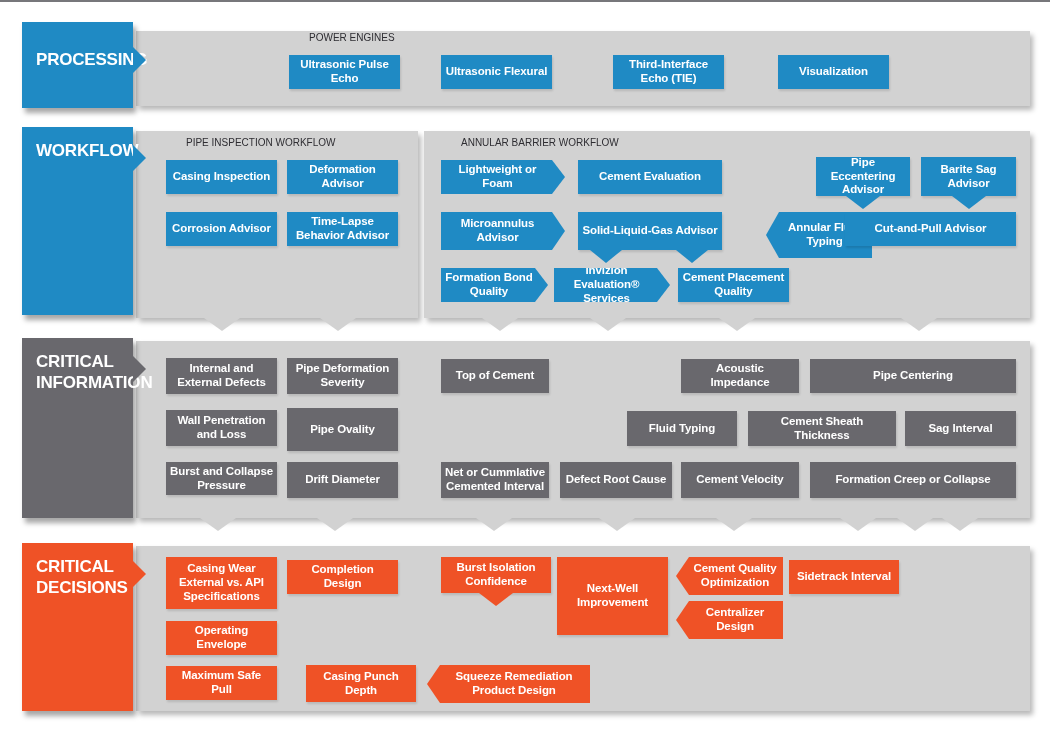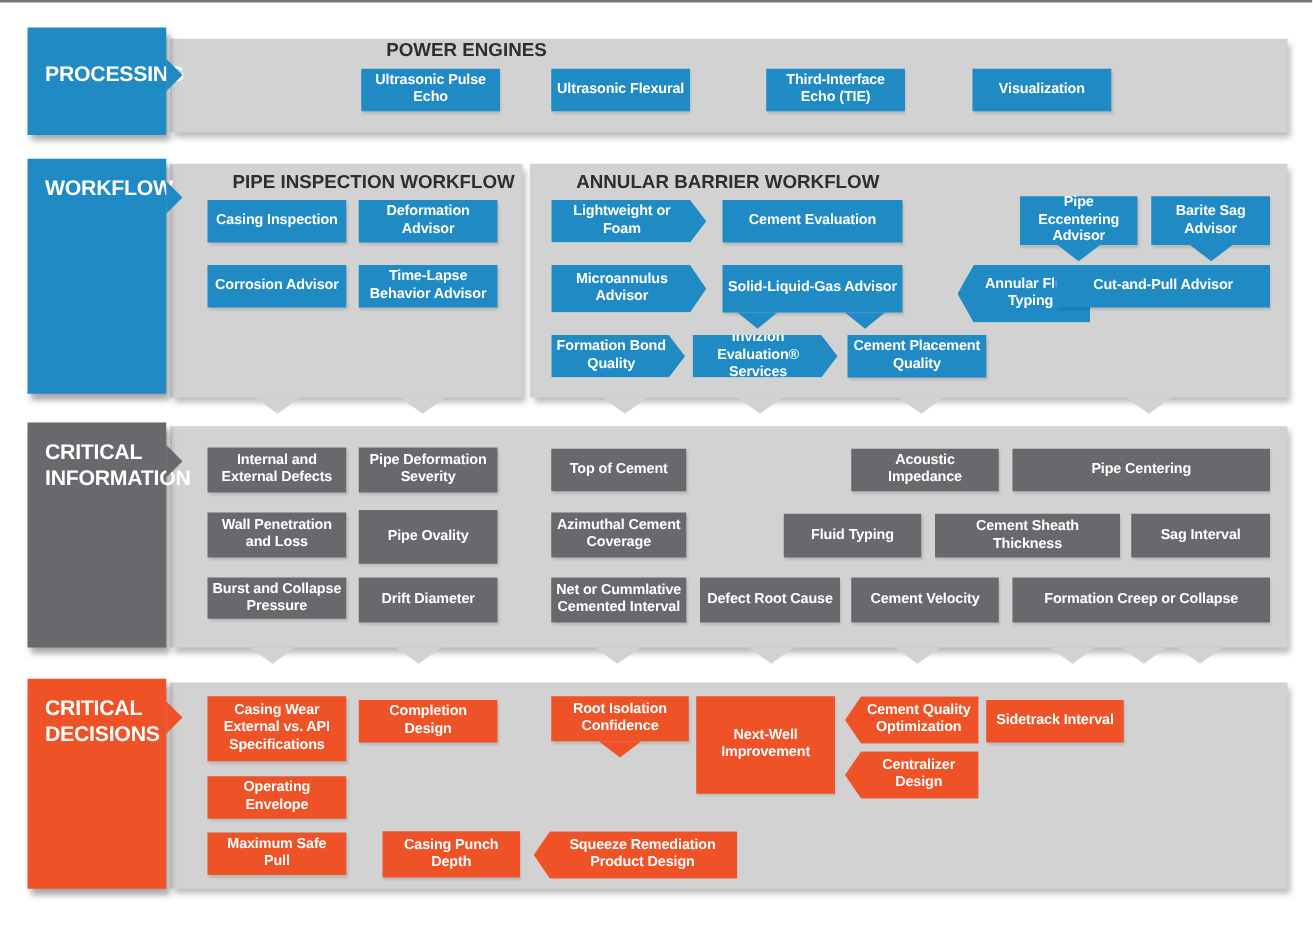--- a/index.html
+++ b/index.html
@@ -18,21 +18,21 @@
     color:#fff; font-weight:bold; font-size:17px; line-height:1.25;
     letter-spacing:-0.2px; padding:13px 2px 0 14px; z-index:3;
     box-shadow:3px 5px 5px rgba(0,0,0,0.35);
   }
   .row-label::after {
     content:""; position:absolute; left:100%; top:var(--at,17px);
     border-top:13px solid transparent; border-bottom:13px solid transparent;
     border-left:13px solid var(--bg);
   }
   .sec-header {
-    position:absolute; font-weight:bold; font-size:15px; color:#2E2D32;
+    position:absolute; font-weight:normal; font-size:10px; color:#2E2D32;
     letter-spacing:0; white-space:nowrap; z-index:2;padding-left:20px;
   }
   .box {
     position:absolute; box-sizing:border-box; z-index:2;
     display:flex; align-items:center; justify-content:center; text-align:center;
     color:#fff; font-weight:bold; font-size:11.5px; line-height:1.2;
     letter-spacing:-0.1px; padding:2px 4px;
     box-shadow:1px 2px 2px rgba(0,0,0,0.12);
   }
   .blue   { --bg:#1F8AC4; background:#1F8AC4; }
@@ -106,21 +106,20 @@
   <div class="band" style="left:136px;top:341px;width:894px;height:177px"></div>
   <div class="row-label gray" style="top:338px;height:180px;--at:18px">CRITICAL INFORMATION</div>
 
   <div class="box gray" style="left:166px;top:358px;width:111px;height:36px">Internal and External Defects</div>
   <div class="box gray" style="left:287px;top:358px;width:111px;height:36px">Pipe Deformation Severity</div>
   <div class="box gray" style="left:441px;top:359px;width:108px;height:34px">Top of Cement</div>
   <div class="box gray" style="left:681px;top:359px;width:118px;height:34px">Acoustic Impedance</div>
   <div class="box gray" style="left:810px;top:359px;width:206px;height:34px">Pipe Centering</div>
   <div class="box gray" style="left:166px;top:410px;width:111px;height:36px">Wall Penetration and Loss</div>
   <div class="box gray" style="left:287px;top:408px;width:111px;height:43px">Pipe Ovality</div>
-  <div class="box gray" style="left:441px;top:410px;width:108px;height:36px">Azimuthal Cement Coverage</div>
   <div class="box gray" style="left:627px;top:411px;width:110px;height:35px">Fluid Typing</div>
   <div class="box gray" style="left:748px;top:411px;width:148px;height:35px">Cement Sheath Thickness</div>
   <div class="box gray" style="left:905px;top:411px;width:111px;height:35px">Sag Interval</div>
   <div class="box gray" style="left:166px;top:462px;width:111px;height:33px">Burst and Collapse Pressure</div>
   <div class="box gray" style="left:287px;top:462px;width:111px;height:36px">Drift Diameter</div>
   <div class="box gray" style="left:441px;top:462px;width:108px;height:36px">Net or Cummlative Cemented Interval</div>
   <div class="box gray" style="left:560px;top:462px;width:112px;height:36px">Defect Root Cause</div>
   <div class="box gray" style="left:681px;top:462px;width:118px;height:36px">Cement Velocity</div>
   <div class="box gray" style="left:810px;top:462px;width:206px;height:36px">Formation Creep or Collapse</div>
 
@@ -131,21 +130,21 @@
   <div class="chev" style="left:716px;top:518px"></div>
   <div class="chev" style="left:840px;top:518px"></div>
   <div class="chev" style="left:897px;top:518px"></div>
   <div class="chev" style="left:942px;top:518px"></div>
 
   <div class="band" style="left:136px;top:546px;width:894px;height:165px"></div>
   <div class="row-label orange" style="top:543px;height:168px;--at:18px">CRITICAL DECISIONS</div>
 
   <div class="box orange" style="left:166px;top:557px;width:111px;height:52px">Casing Wear External vs. API Specifications</div>
   <div class="box orange" style="left:287px;top:560px;width:111px;height:34px">Completion Design</div>
-  <div class="box orange point-down" style="left:441px;top:557px;width:110px;height:36px">Root Isolation Confidence</div>
+  <div class="box orange point-down" style="left:441px;top:557px;width:110px;height:36px">Burst Isolation Confidence</div>
   <div class="box orange" style="left:557px;top:557px;width:111px;height:78px">Next-Well Improvement</div>
   <div class="box orange arrow-left" style="left:676px;top:557px;width:107px;height:38px">Cement Quality Optimization</div>
   <div class="box orange" style="left:789px;top:560px;width:110px;height:34px">Sidetrack Interval</div>
   <div class="box orange" style="left:166px;top:621px;width:111px;height:34px">Operating Envelope</div>
   <div class="box orange arrow-left" style="left:676px;top:601px;width:107px;height:38px">Centralizer Design</div>
   <div class="box orange" style="left:166px;top:666px;width:111px;height:34px">Maximum Safe Pull</div>
   <div class="box orange" style="left:306px;top:665px;width:110px;height:37px">Casing Punch Depth</div>
   <div class="box orange arrow-left" style="left:427px;top:665px;width:163px;height:38px">Squeeze Remediation Product Design</div>
 </div>
 

